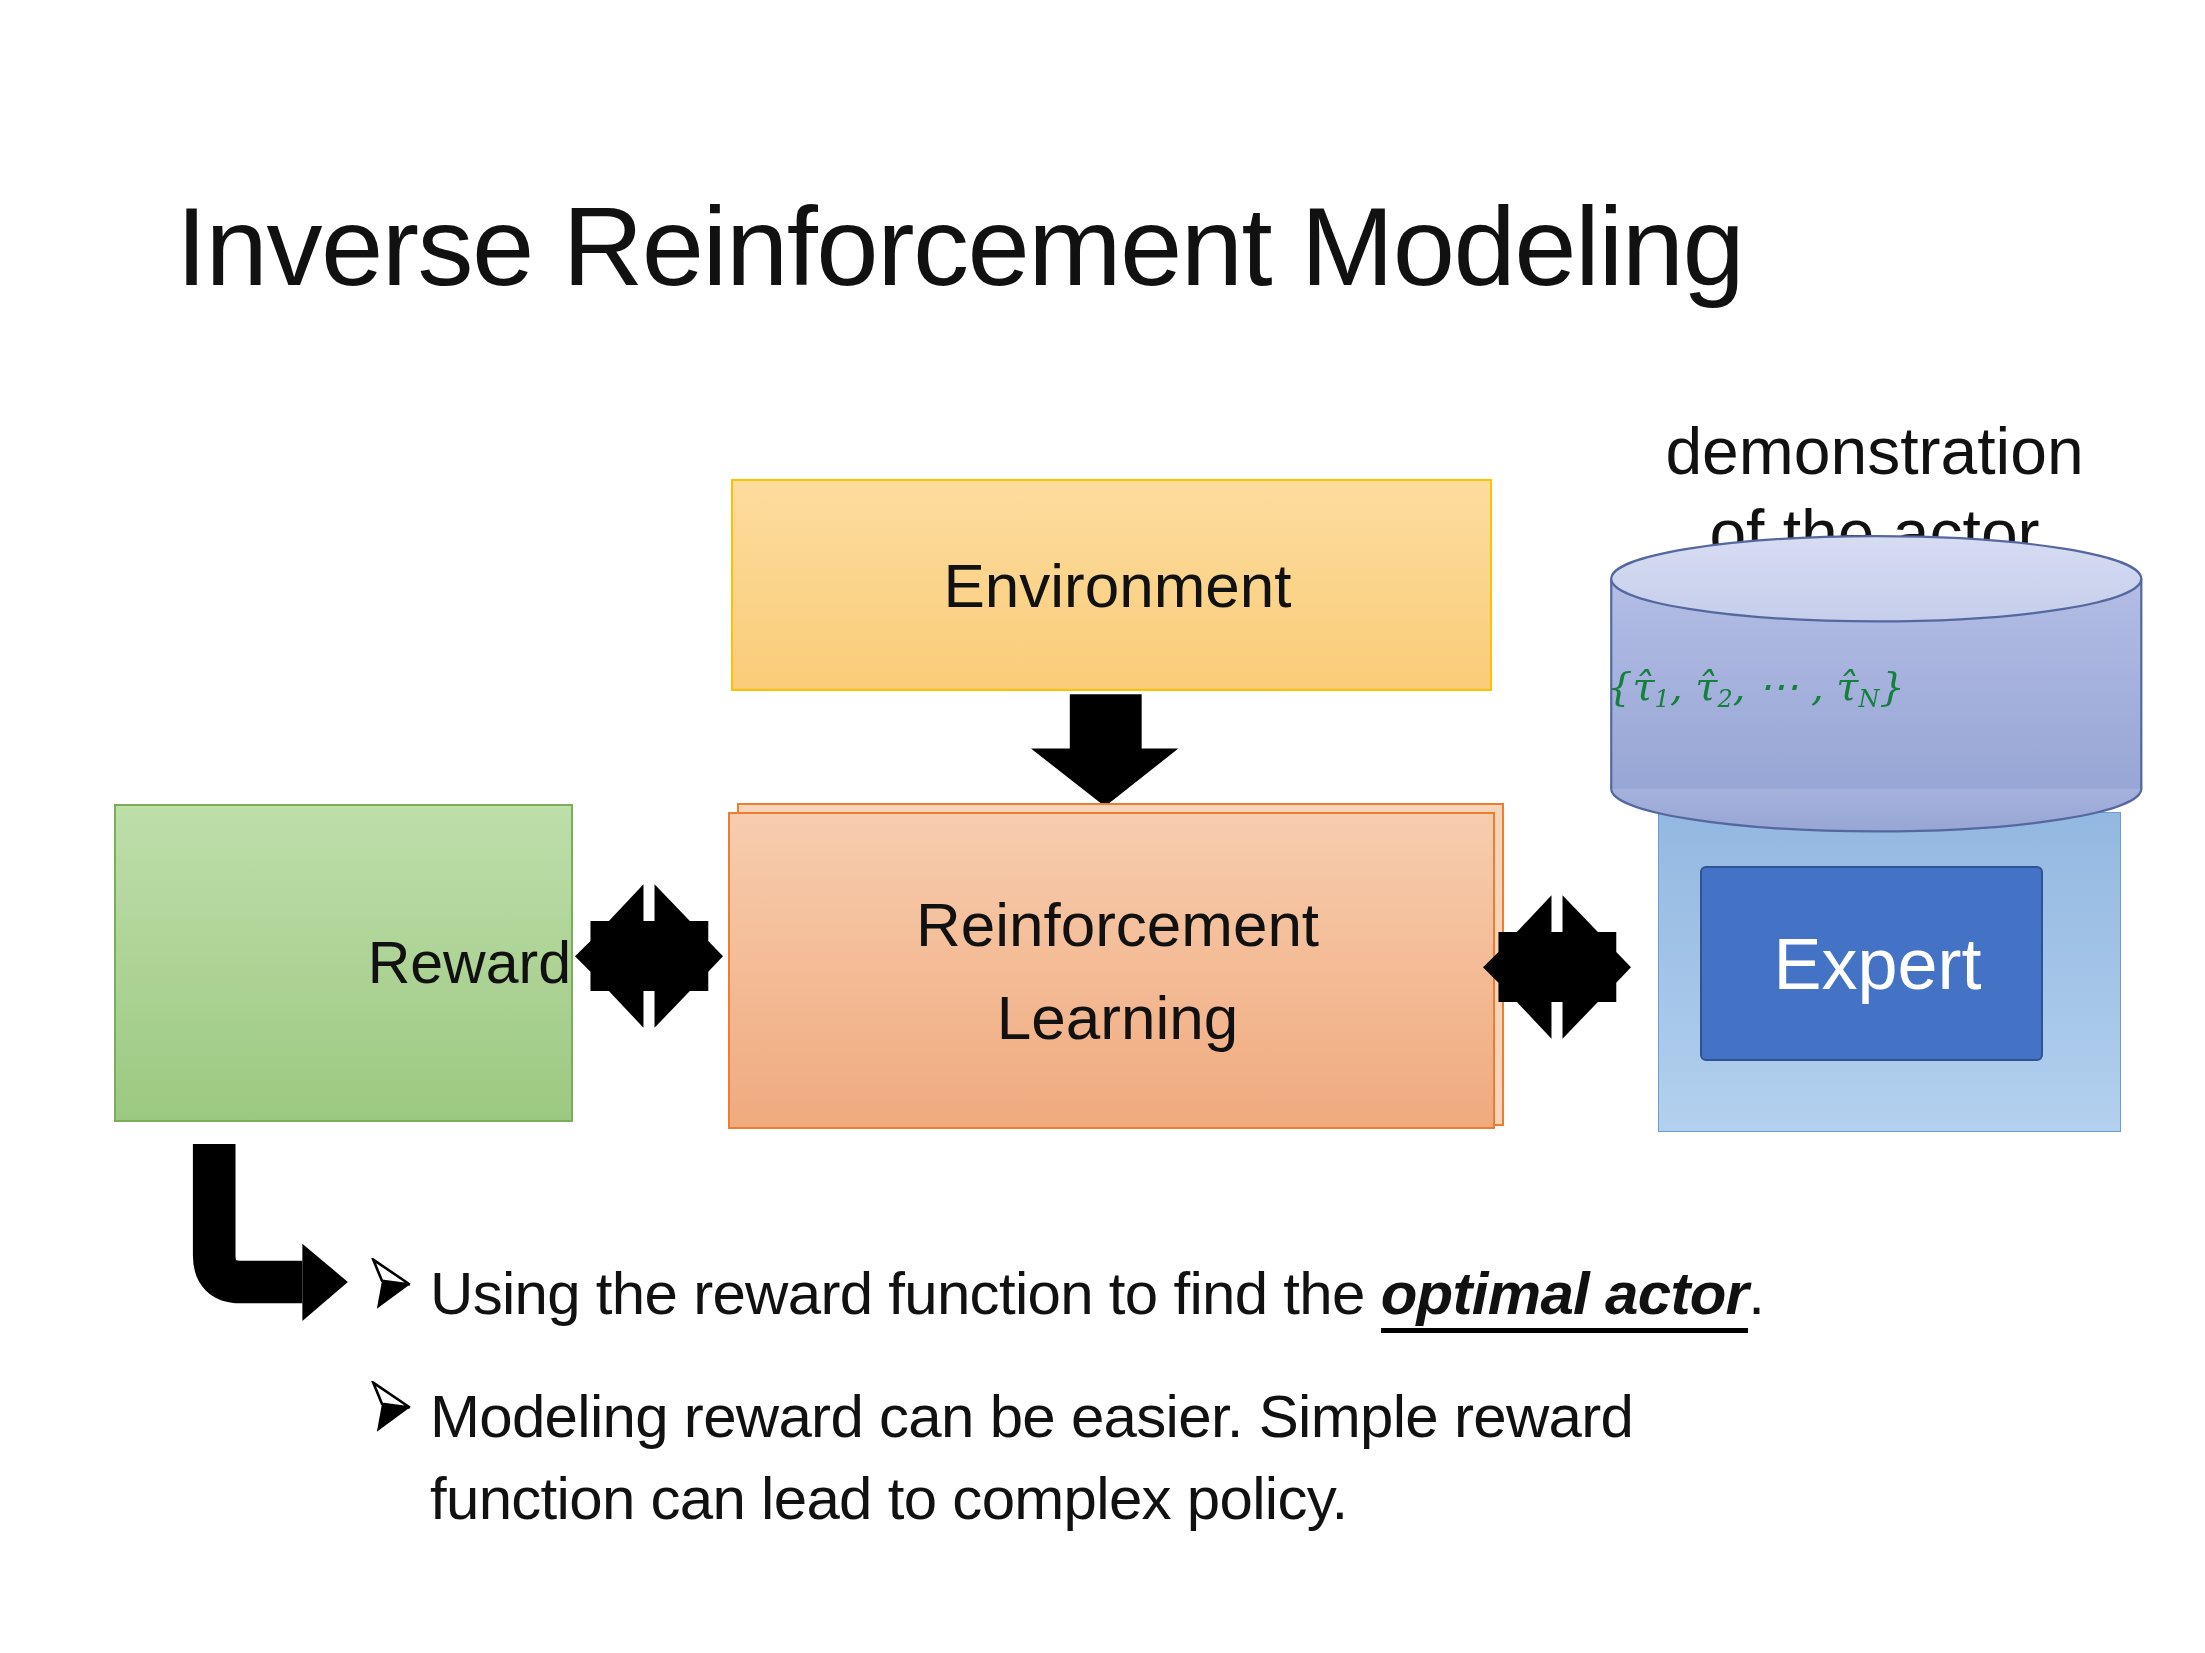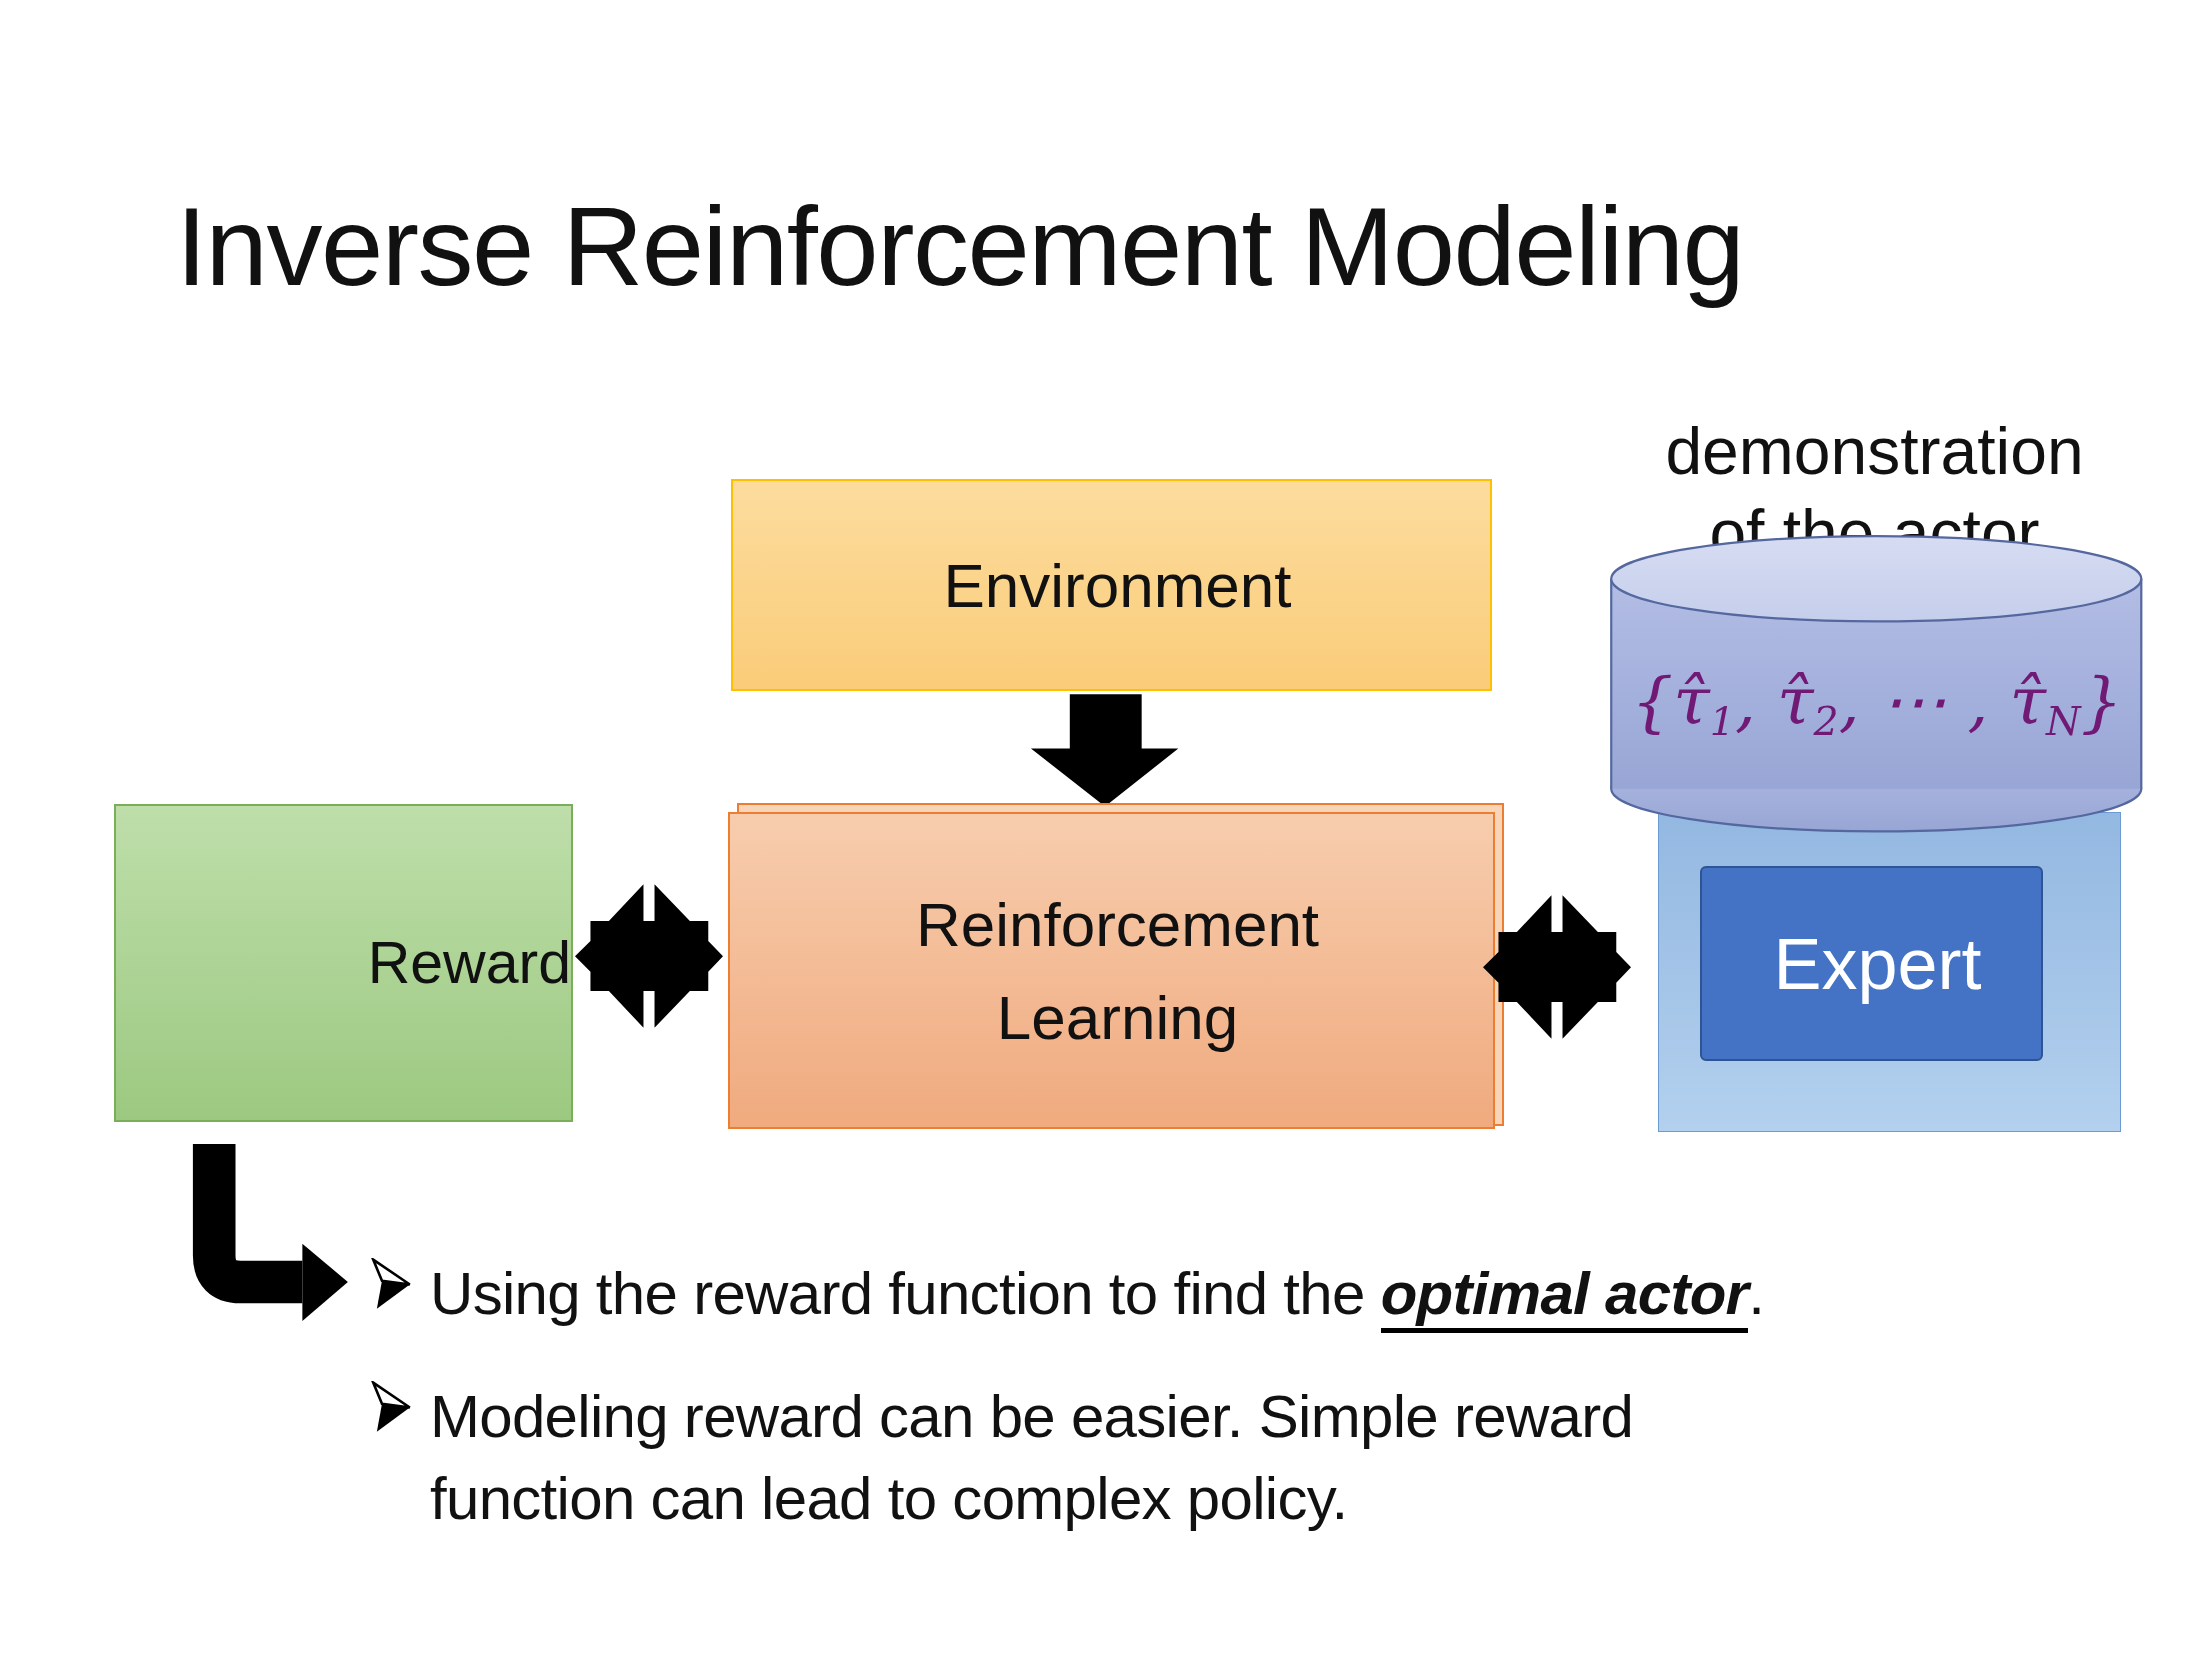--- a/index.html
+++ b/index.html
@@ -75,25 +75,25 @@
     left: 1700px; top: 866px; width: 343px; height: 195px;
     border-radius: 6px;
     border: 2.9px solid var(--expert-border);
     background: var(--expert-fill);
     color: var(--expert-text);
     font-size: 72px;
   }
 
   .formula {
     left: 1607px; top: 663px; width: 540px;
-    text-align: center;
+    text-align: left;
     font-family: "DejaVu Serif", serif;
     font-style: italic;
-    font-size: 66px;
-    color: #701a75;
+    font-size: 40px;
+    color: #15803d;
   }
   .seg-sub { font-size: 0.6em; vertical-align: -0.28em; }
 
   .bullet-text {
     font-size: 60px; line-height: 82px;
     letter-spacing: -0.7px;
     color: var(--body-text);
   }
   .bullet-text-1 { left: 430px; top: 1253px; width: 1713px; }
   .bullet-text-2 { left: 430px; top: 1376px; width: 1397px; }

